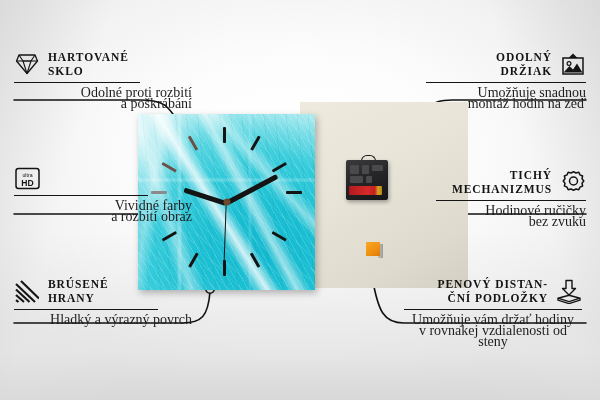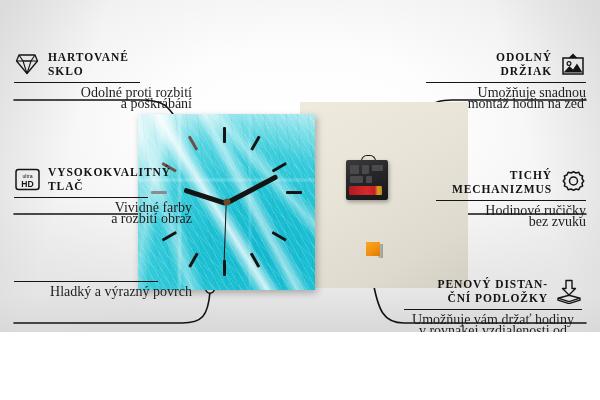--- a/index.html
+++ b/index.html
@@ -10,21 +10,21 @@
     width: 600px;
     height: 400px;
     overflow: hidden;
     font-family: "Liberation Serif", serif;
     background: #ffffff;
   }
 
   #infographic {
     position: relative;
     width: 600px;
-    height: 332px;
+    height: 400px;
     overflow: hidden;
     background:
       radial-gradient(ellipse 70% 60% at 50% 38%, #ffffff 0%, #fdfdfd 38%, #f4f4f4 70%, #e9e9e9 100%);
   }
   
   #bg-vignette {
     position: absolute;
     inset: 0;
     background:
       linear-gradient(105deg, rgba(205,205,205,0.55) 0%, rgba(235,235,235,0.10) 16%, rgba(255,255,255,0) 33%),
@@ -361,29 +361,42 @@
 
   <div class="feature left" id="feature-hd-print">
     <div class="feat-head">
       <span class="icon-box">
         <svg width="25" height="23" viewBox="0 0 25 23">
           <rect x="1" y="1.5" width="23" height="20" rx="2.5" fill="none" stroke="#141414" stroke-width="1.5"></rect>
           <text x="12.5" y="9.6" font-family="Liberation Sans, sans-serif" font-size="5.2" text-anchor="middle" fill="#141414">ultra</text>
           <text x="12.5" y="18.6" font-family="Liberation Sans, sans-serif" font-size="8.6" font-weight="bold" text-anchor="middle" fill="#141414">HD</text>
         </svg>
       </span>
-      <span class="feat-title">VYSOKOKVALITNÝ
-TLAČ</span>
     </div>
     <div class="feat-rule"></div>
     <div class="feat-desc">Vividné farby
 a rozbití obraz</div>
   </div>
 
   <div class="feature left" id="feature-ground-edges">
+    <div class="feat-head">
+      <span class="icon-box">
+        <svg width="24" height="23" viewBox="0 0 24 23">
+          <g stroke="#141414" stroke-width="2.1" stroke-linecap="butt">
+            <path d="M1 4 L20 22"></path>
+            <path d="M1 9.5 L14.5 22"></path>
+            <path d="M1 15 L9 22"></path>
+            <path d="M1 20.2 L3.5 22"></path>
+            <path d="M6 1 L24 18.5"></path>
+          </g>
+        </svg>
+      </span>
+      <span class="feat-title">BRÚSENÉ
+HRANY</span>
+    </div>
     <div class="feat-rule"></div>
     <div class="feat-desc">Hladký a výrazný povrch</div>
   </div>
 
   <div class="feature right" id="feature-holder">
     <div class="feat-head">
       <span class="icon-box">
         <svg width="26" height="24" viewBox="0 0 26 24">
           <path d="M13 1.5 L8.5 6 L17.5 6 Z" fill="#141414"></path>
           <rect x="3" y="6" width="20" height="16" fill="none" stroke="#141414" stroke-width="1.5"></rect>

